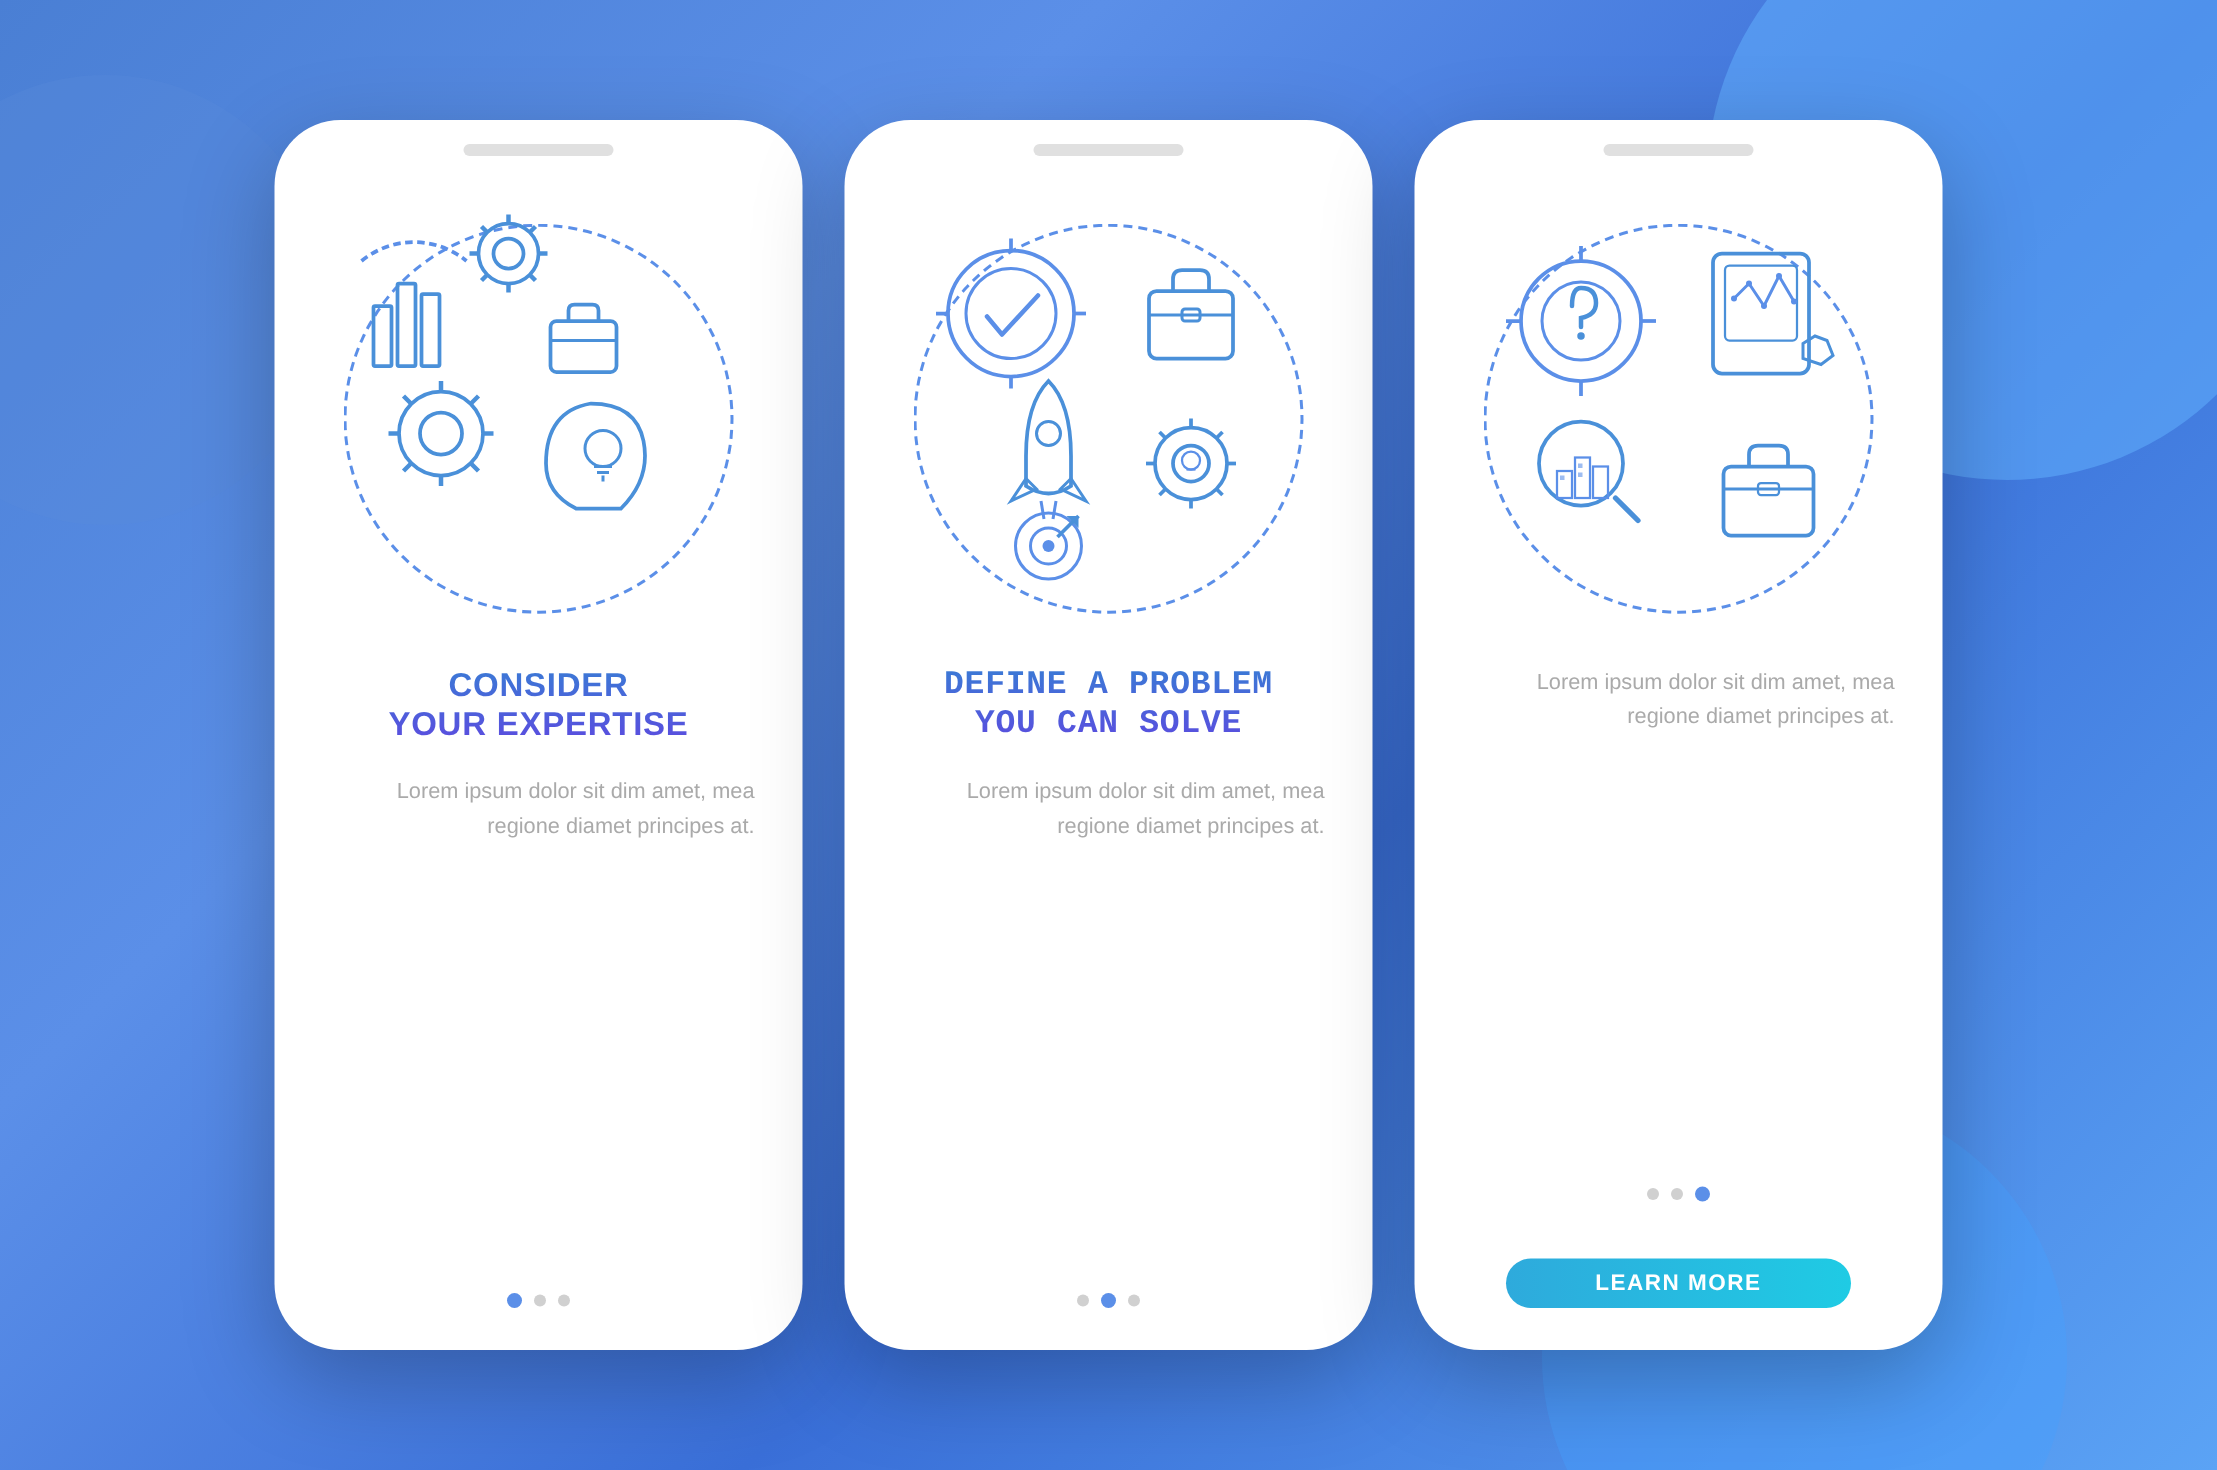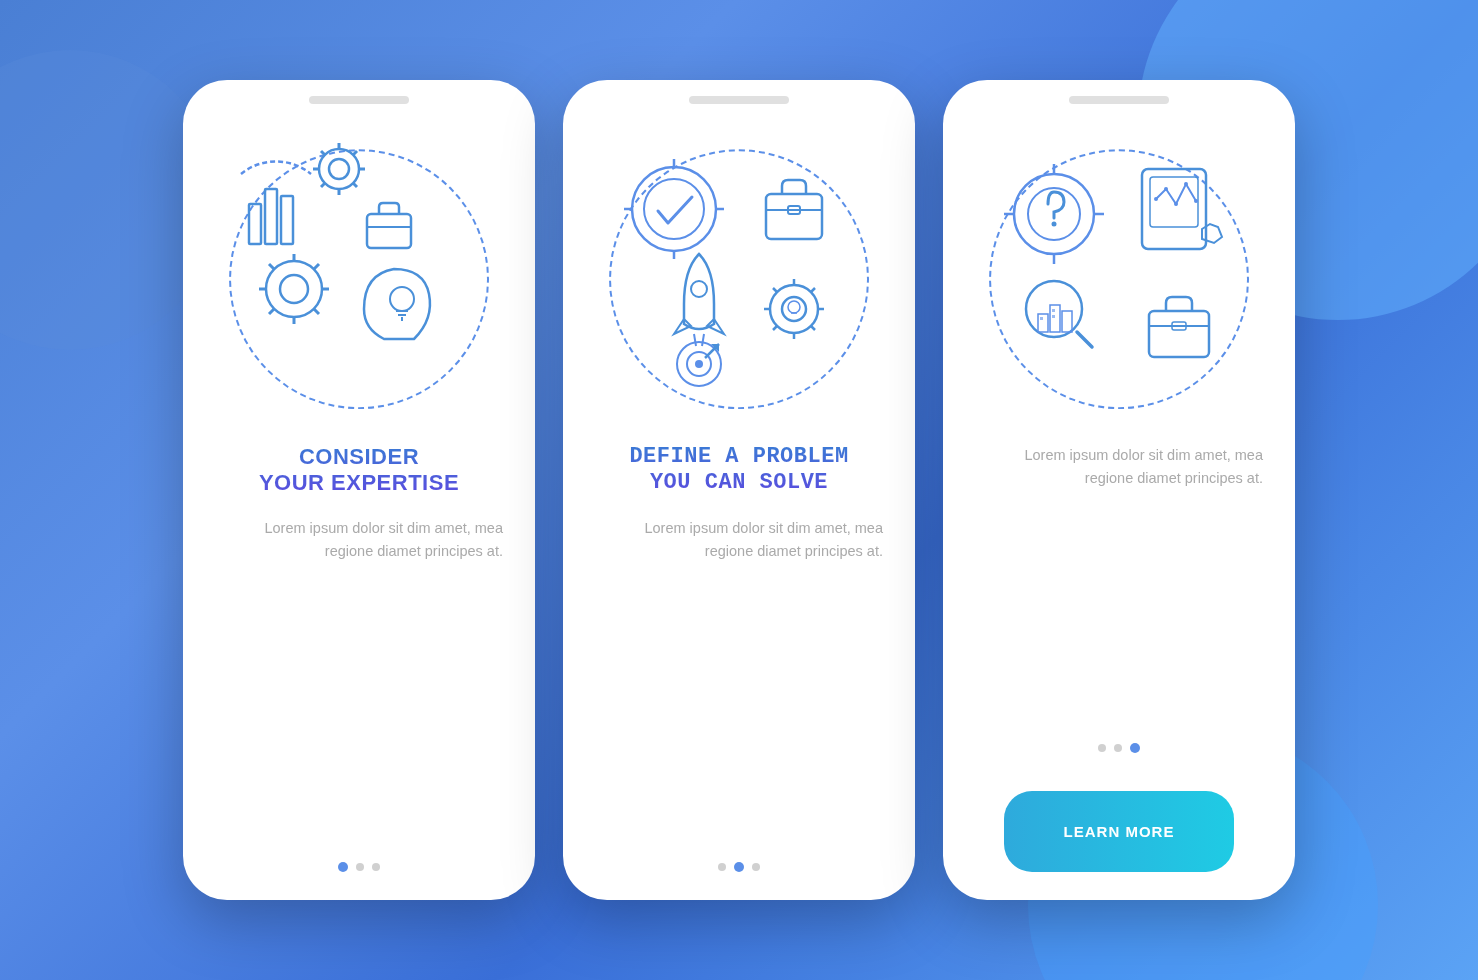--- a/index.html
+++ b/index.html
@@ -151,21 +151,21 @@
       background: #5b8fe8;
       width: 10px;
       height: 10px;
     }
 
     .learn-more-btn {
       background: linear-gradient(90deg, #2eaadc 0%, #1fcbe4 100%);
       color: white;
       border: none;
       border-radius: 28px;
-      padding: 32px 60px;
+      padding: 8px 60px;
       font-size: 15px;
       font-weight: 700;
       letter-spacing: 1px;
       text-transform: uppercase;
       cursor: pointer;
       margin-bottom: 28px;
       margin-top: 10px;
     }
 
     

